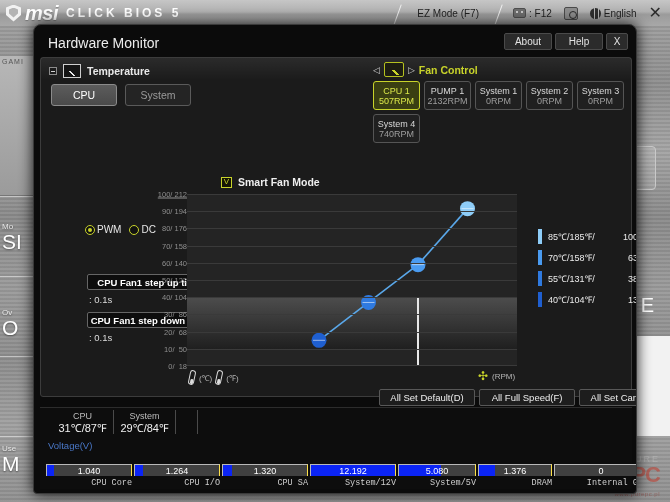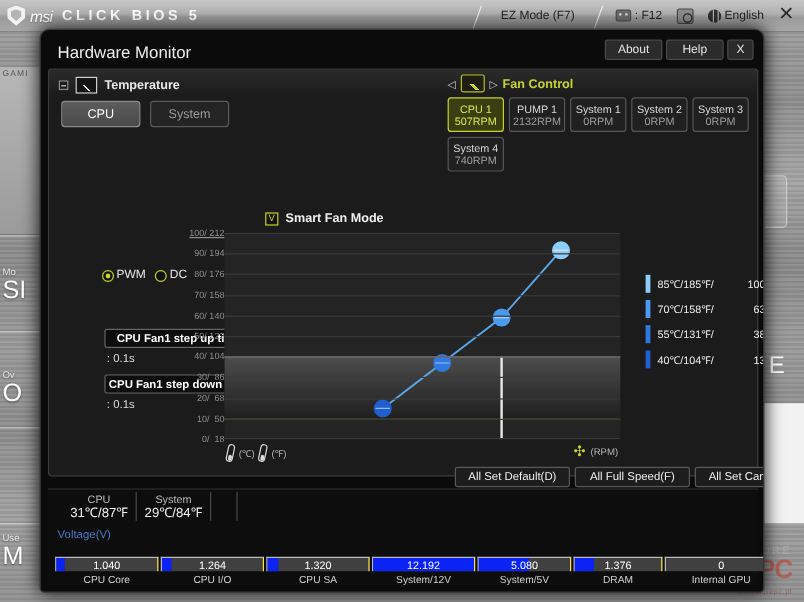--- a/index.html
+++ b/index.html
@@ -50,21 +50,21 @@
   
   .topbar {
     position:absolute; left:0; top:0; width:670px; height:26px;
     background: linear-gradient(180deg,#c6c6c6 0%,#b0b0b0 45%,#9b9b9b 55%,#a8a8a8 100%);
     display:flex; align-items:center;
   }
   .msi-shield { width:15px; height:17px; margin-left:6px; background:#f2f2f2;
     clip-path: polygon(50% 0,100% 18%,100% 62%,50% 100%,0 62%,0 18%); position:relative;}
   .msi-shield::after{content:"";position:absolute;left:3px;top:3px;width:9px;height:10px;
     background:#b4b4b4;clip-path: polygon(50% 0,100% 20%,100% 60%,50% 100%,0 60%,0 20%);}
-  .msi-word { font-size:13px; font-style:italic; font-weight:normal; color:#fff; margin-left:4px;
+  .msi-word { font-size:20px; font-style:italic; font-weight:bold; color:#fff; margin-left:4px;
               letter-spacing:-0.5px; text-shadow:0 1px 1px rgba(0,0,0,.25); }
   .click-bios { font-size:12px; color:#fff; letter-spacing:3px; margin-left:8px; font-weight:600;}
   .ez-wrap { margin-left:auto; display:flex; align-items:center; gap:12px; padding-right:8px;}
   .ez-mode { position:relative; font-size:10px; color:#1f1f1f; padding:2px 22px; }
   .ez-mode::before, .ez-mode::after {
     content:""; position:absolute; top:-2px; width:1px; height:22px; background:#efefef;
   }
   .ez-mode::before { left:2px; transform:rotate(20deg); }
   .ez-mode::after  { right:2px; transform:rotate(20deg); }
   .t-item { display:flex; align-items:center; gap:3px; font-size:10px; color:#1f1f1f; }
@@ -191,21 +191,21 @@
   .tcell .val{font-size:11px;color:#f0f0f0;line-height:12px;}
   .tcell.blank{width:22px;}
   .volt-title{position:absolute;left:8px;top:32px;font-size:9.5px;color:#4a78c8;}
   .volts{position:absolute;left:6px;top:56px;display:flex;}
   .vcell{position:relative;padding-right:2px;}
   .vbar{height:12px;border-left:1px solid #b9b9b9;border-right:1px solid #fde047;
         border-top:1px solid #b9b9b9;position:relative;background:#404040;}
   .vfill{position:absolute;left:0;top:0;height:100%;background:#0b24f5;}
   .vnum{position:absolute;width:100%;top:0;height:12px;line-height:12px;text-align:center;
         font-size:9px;color:#fff;}
-  .vlab{font-size:8.5px;color:#cfcfcf;text-align:center;margin-top:2px;}
+  .vlab{font-size:8.5px;color:#cfcfcf;text-align:right;margin-top:2px;font-family:Liberation Mono, monospace;}
 </style>
 </head>
 <body>
 
 <div id="root">
 
   <div class="bg-strip">
     <div class="bg-left-panel"></div>
     <div class="bg-left-tab">GAMI</div>
     <div class="bg-sep" style="top:170px"></div>

